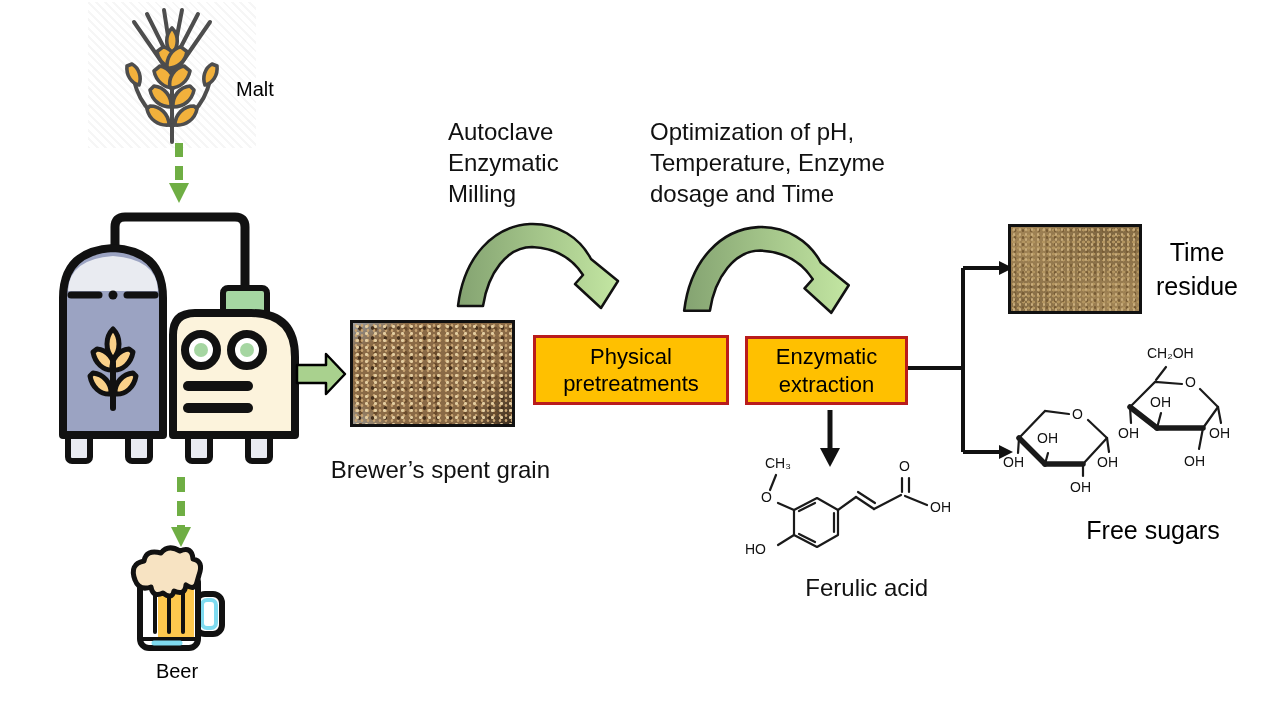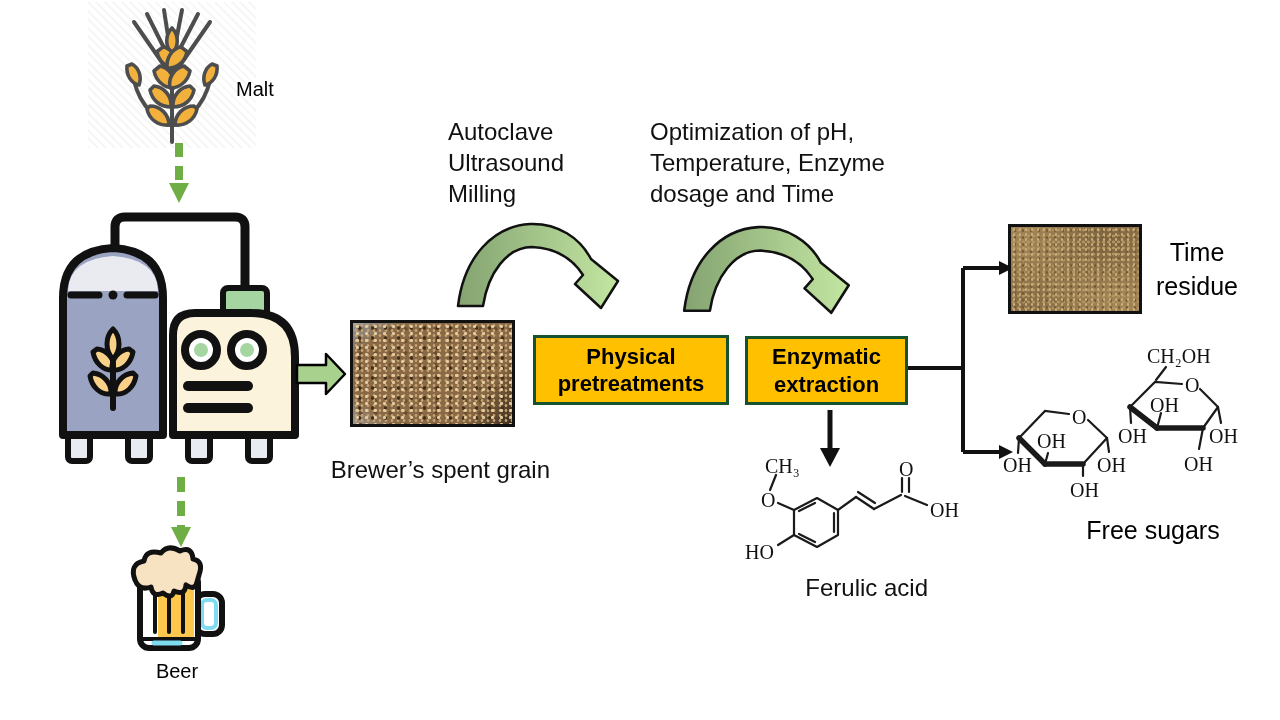--- a/index.html
+++ b/index.html
@@ -6,24 +6,24 @@
   #stage{
     position:relative;width:1280px;height:720px;background:#fff;overflow:hidden;
     font-family:"Liberation Sans",sans-serif;color:#000;
   }
   .abs{position:absolute;}
   .caption{font-size:24px;text-align:right;line-height:1.25;color:#111;}
   .note{font-size:24px;text-align:left;line-height:31px;color:#111;}
   .big-label{font-size:20px;color:#000000;}
   .process-box{
     display:flex;align-items:center;justify-content:center;text-align:center;
-    background:#FFC000;border:3px solid #14532d;font-weight:700;font-size:22px;line-height:1.25;
+    background:#FFC000;border:3px solid #b91c1c;font-weight:400;font-size:22px;line-height:1.25;
     box-sizing:border-box;color:#000;
   }
-  .chem-label{position:absolute;font-size:20px;line-height:1;white-space:nowrap;color:#111;font-family:Liberation Serif, serif;}
+  .chem-label{position:absolute;font-size:14px;line-height:1;white-space:nowrap;color:#111;}
   .photo{box-sizing:border-box;border:3px solid #111;}
   .photo-bsg{
     background-color:#8a6a46;
     background-image:
       radial-gradient(circle,#e3cda1 1.2px,transparent 1.9px),
       radial-gradient(circle,#45301c 1.4px,transparent 2.1px),
       radial-gradient(circle,#c7a371 1px,transparent 1.7px),
       radial-gradient(circle,#6b4c2c 1.6px,transparent 2.4px),
       linear-gradient(150deg,#a7a5a2 0%,#8e8a85 5%,rgba(140,135,128,0) 16%),
       linear-gradient(305deg,rgba(46,34,23,.85) 0%,rgba(46,34,23,0) 22%),
@@ -154,21 +154,21 @@
 
   <svg class="abs" style="left:297px;top:352px;" width="50" height="44" viewBox="0 0 50 44">
     <polygon points="0,13 29,13 29,2 48,22 29,42 29,31 0,31" fill="#A9D18E" stroke="#000" stroke-width="2.5" stroke-linejoin="round"></polygon>
   </svg>
 
   <div class="abs photo photo-bsg" style="left:350px;top:320px;width:165px;height:107px;"></div>
   <div class="abs caption" style="left:300px;top:455px;width:250px;">Brewer’s spent grain</div>
 
   <div class="abs note" style="left:448px;top:116px;width:170px;">
     <span style="display:block">Autoclave</span>
-    <span style="display:block">Ultrasound</span>
+    <span style="display:block">Enzymatic</span>
     <span style="display:block">Milling</span>
   </div>
 
   <svg class="abs" style="left:452px;top:218px;" width="175" height="100" viewBox="0 0 175 100">
     <defs>
       <linearGradient id="grad1" x1="0" y1="0" x2="1" y2="0">
         <stop offset="0" stop-color="#84A371"></stop>
         <stop offset="1" stop-color="#C3E6A2"></stop>
       </linearGradient>
     </defs>

